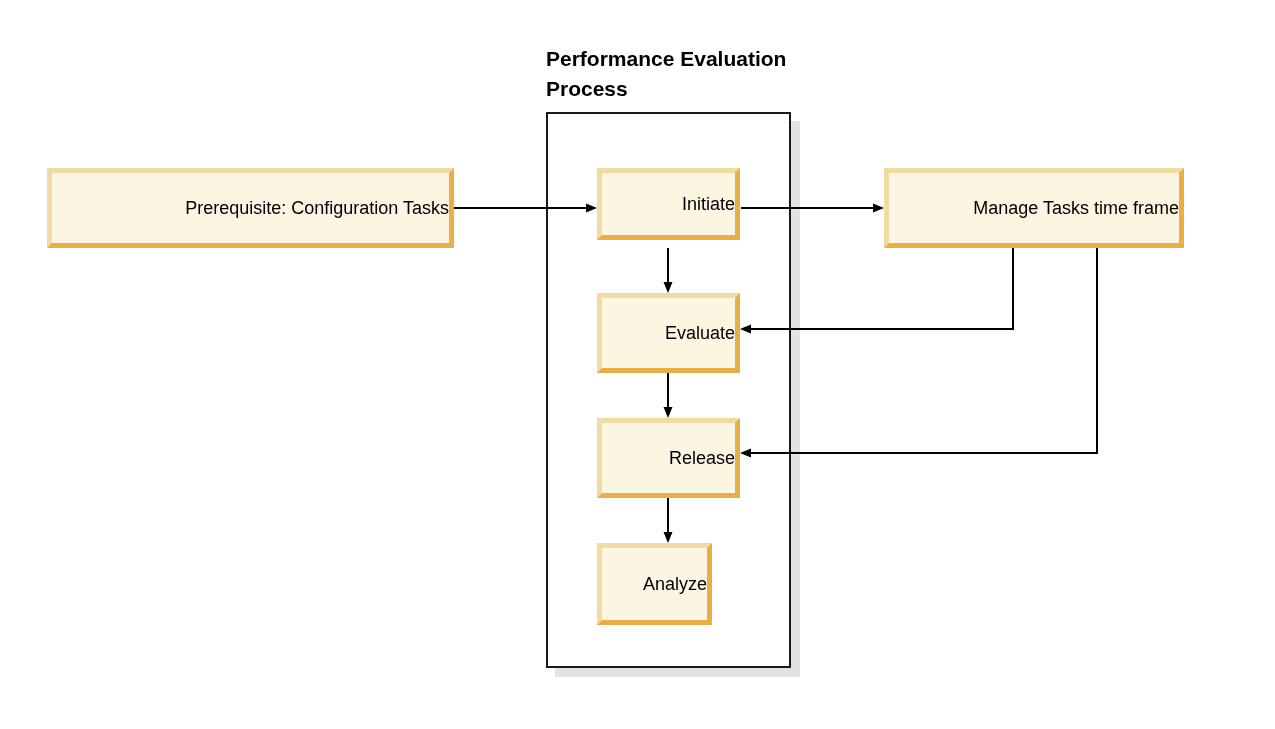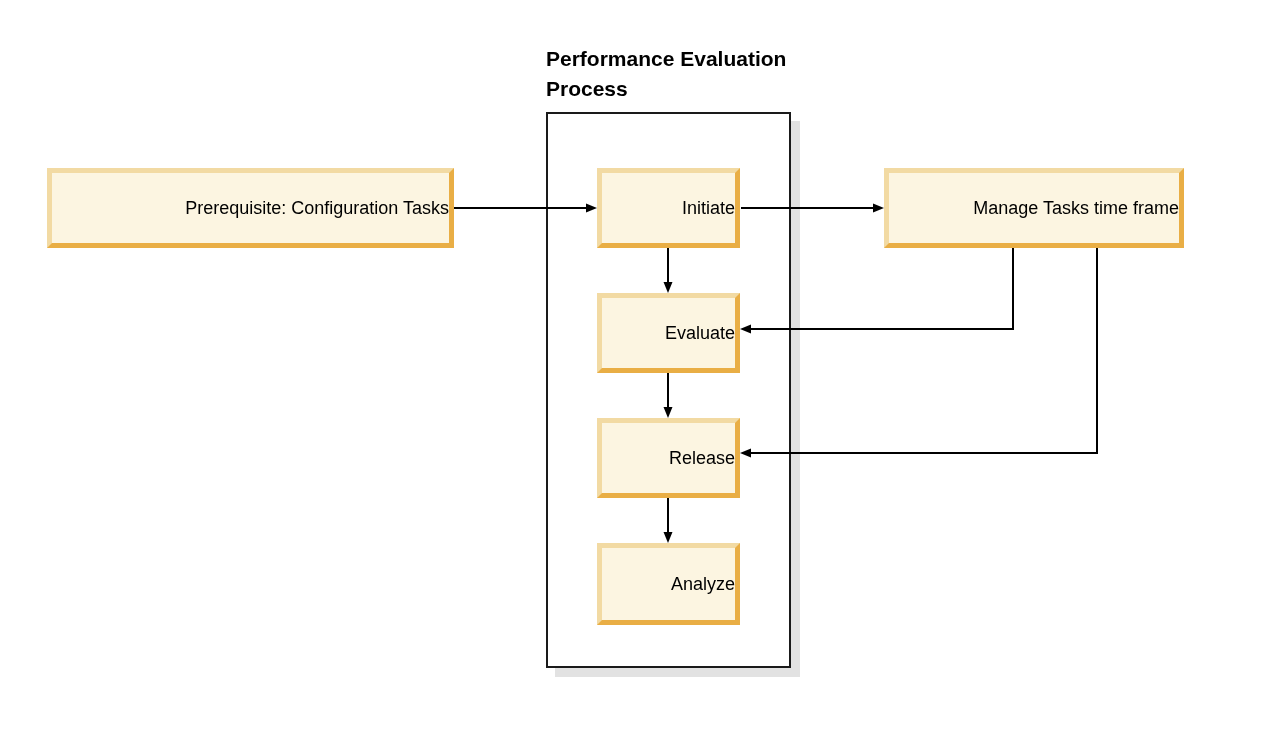--- a/index.html
+++ b/index.html
@@ -46,24 +46,24 @@
     border-color: #f2daa3 #e9ae45 #e9ae45 #f2daa3;
     display: flex;
     align-items: center;
     justify-content: flex-end;
     font-size: 18px;
     color: #000000;
     text-align: center;
     z-index: 3;
   }
   .node-prerequisite { left: 47px;  top: 168px; width: 407px; height: 80px; }
-  .node-initiate     { left: 597px; top: 168px; width: 143px; height: 80px; }
+  .node-initiate     { left: 597px; top: 168px; width: 143px; height: 72px; }
   .node-evaluate     { left: 597px; top: 293px; width: 143px; height: 80px; }
   .node-release      { left: 597px; top: 418px; width: 143px; height: 80px; }
-  .node-analyze      { left: 597px; top: 543px; width: 143px; height: 82px; }
+  .node-analyze      { left: 597px; top: 543px; width: 115px; height: 82px; }
   .node-manage       { left: 884px; top: 168px; width: 300px; height: 80px; }
   .arrow-layer {
     position: absolute;
     left: 0;
     top: 0;
     width: 1275px;
     height: 729px;
     z-index: 2;
     pointer-events: none;
   }

